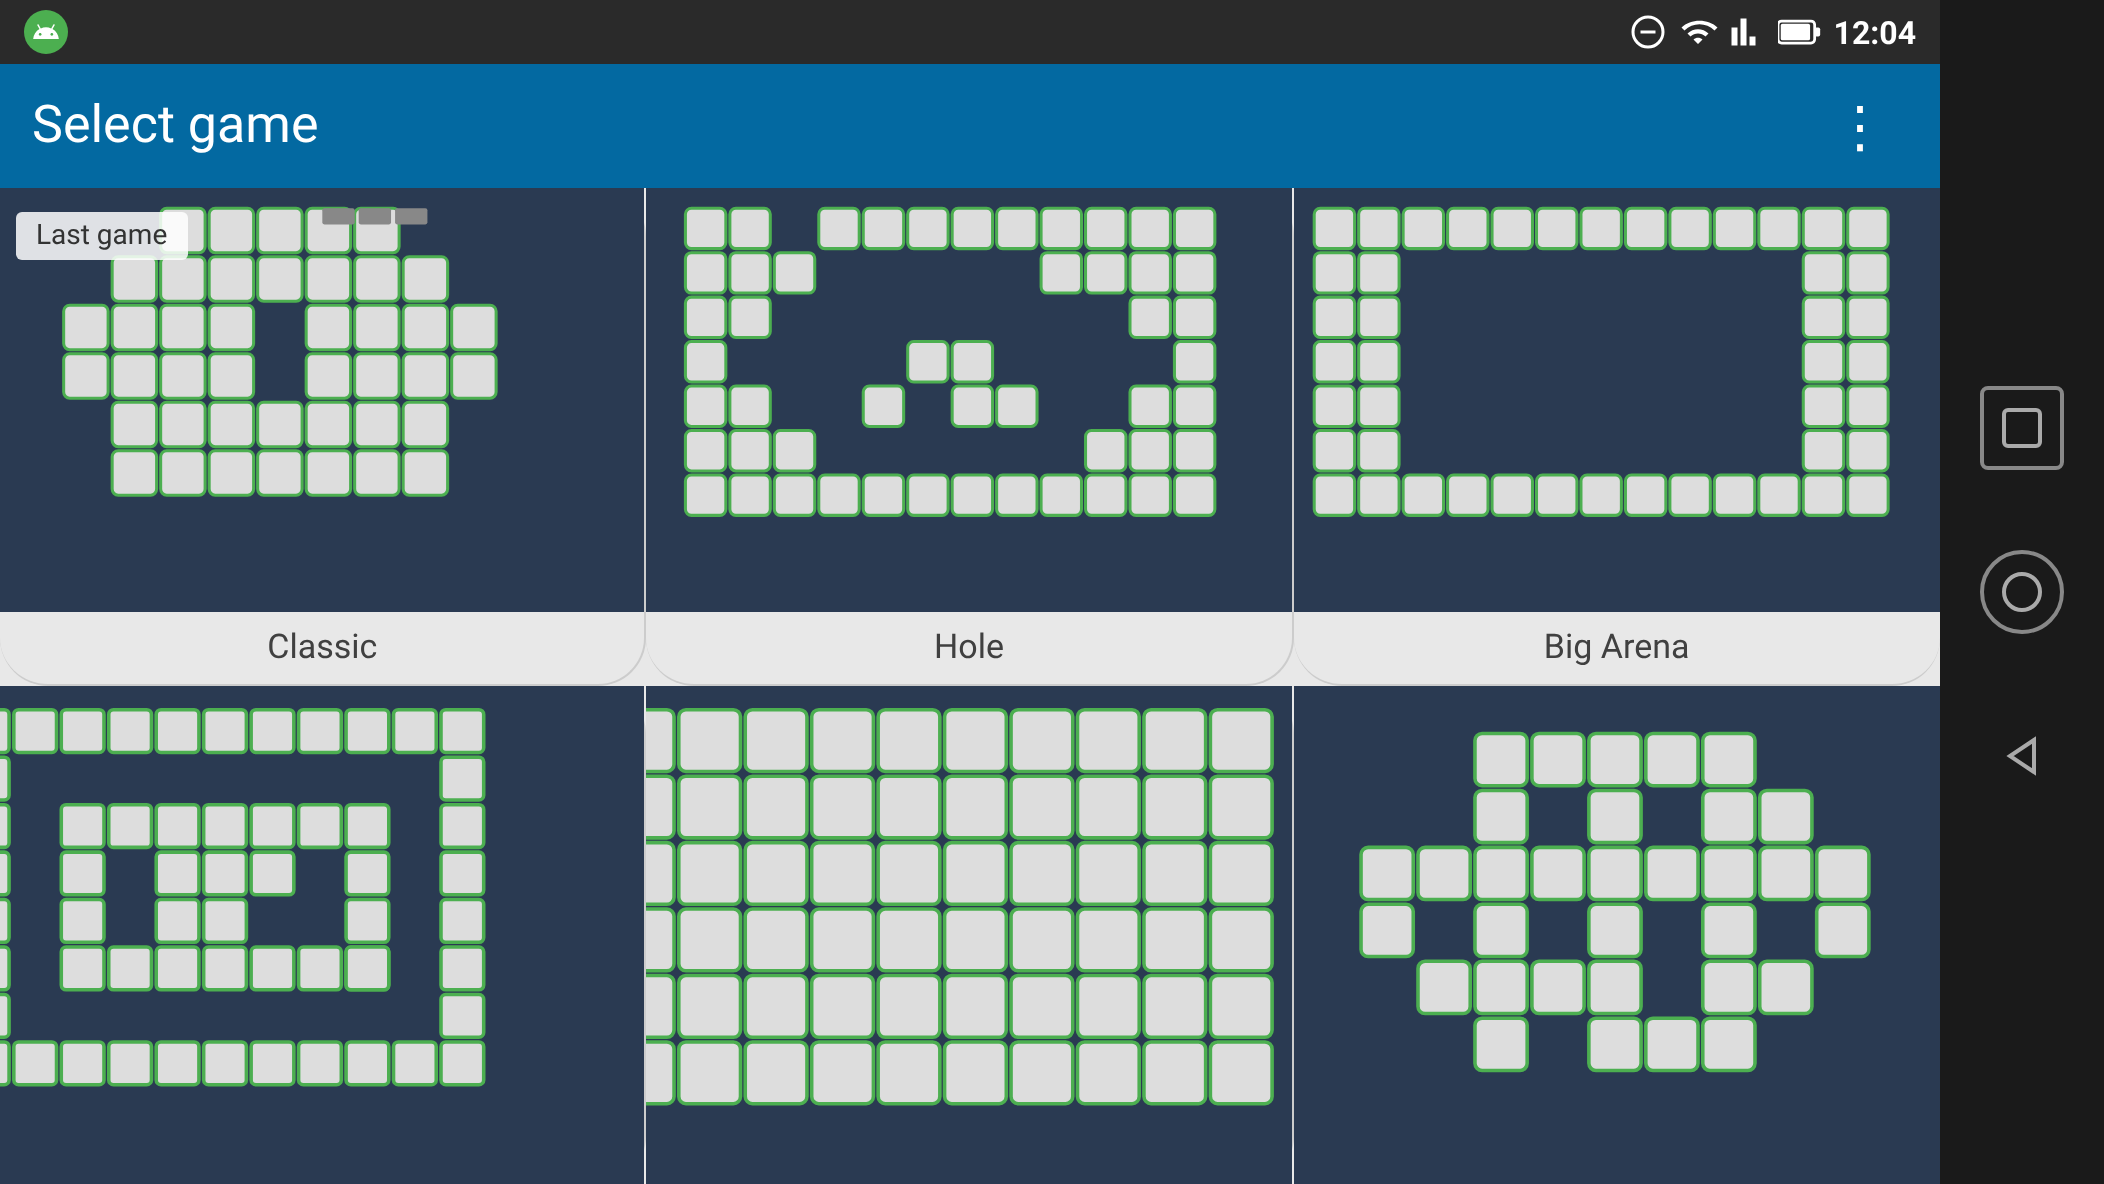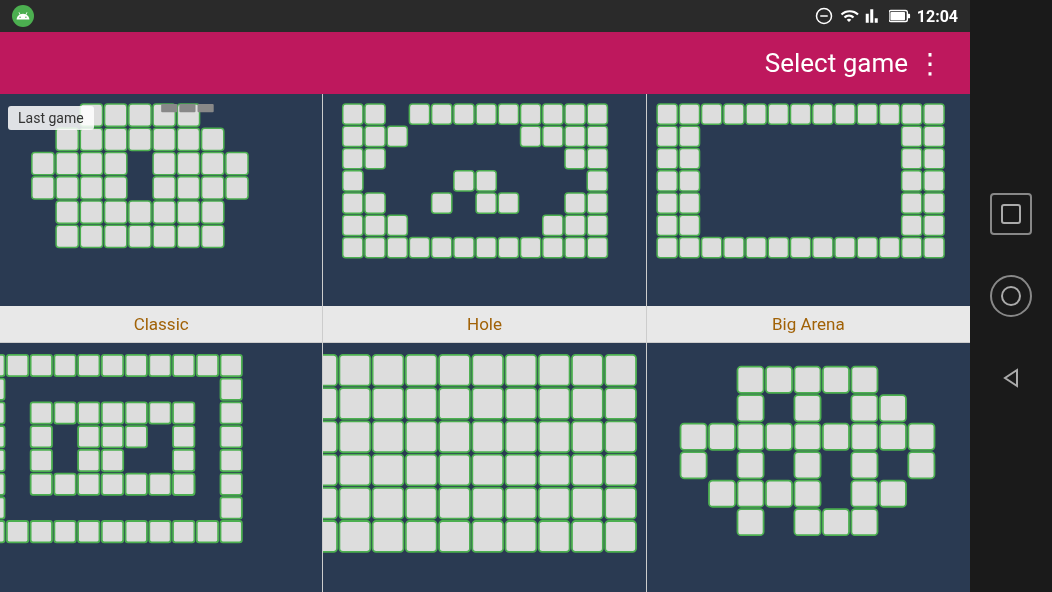--- a/index.html
+++ b/index.html
@@ -56,25 +56,25 @@
 
     #time {
       color: white;
       font-size: 16px;
       font-weight: bold;
       margin-left: 0;
     }
 
     
     #top-bar {
-      background: #be185d;
+      background: #0369a1;
       height: 68px;
       display: flex;
       align-items: center;
-      justify-content: flex-end;
+      justify-content: space-between;
       padding: 0 16px;
     }
 
     #page-title-text {
       color: white;
       font-size: 26px;
       font-weight: 400;
     }
 
     #more-menu-btn {
@@ -94,33 +94,34 @@
       grid-template-rows: repeat(2, 1fr);
       gap: 0;
       padding: 0;
     }
 
     .game-cell {
       display: flex;
       flex-direction: column;
       align-items: center;
       cursor: pointer;
+      border-radius: 24px;
     }
 
     .game-thumbnail {
       width: 100%;
       flex: 1;
       position: relative;
       overflow: hidden;
     }
 
     .game-label {
       padding: 8px 0;
       font-size: 17px;
-      color: #a16207;
+      color: #404040;
       text-align: center;
     }
 
     
     .game-canvas {
       width: 100%;
       height: 100%;
       background: #2a3a52;
       display: block;
     }

